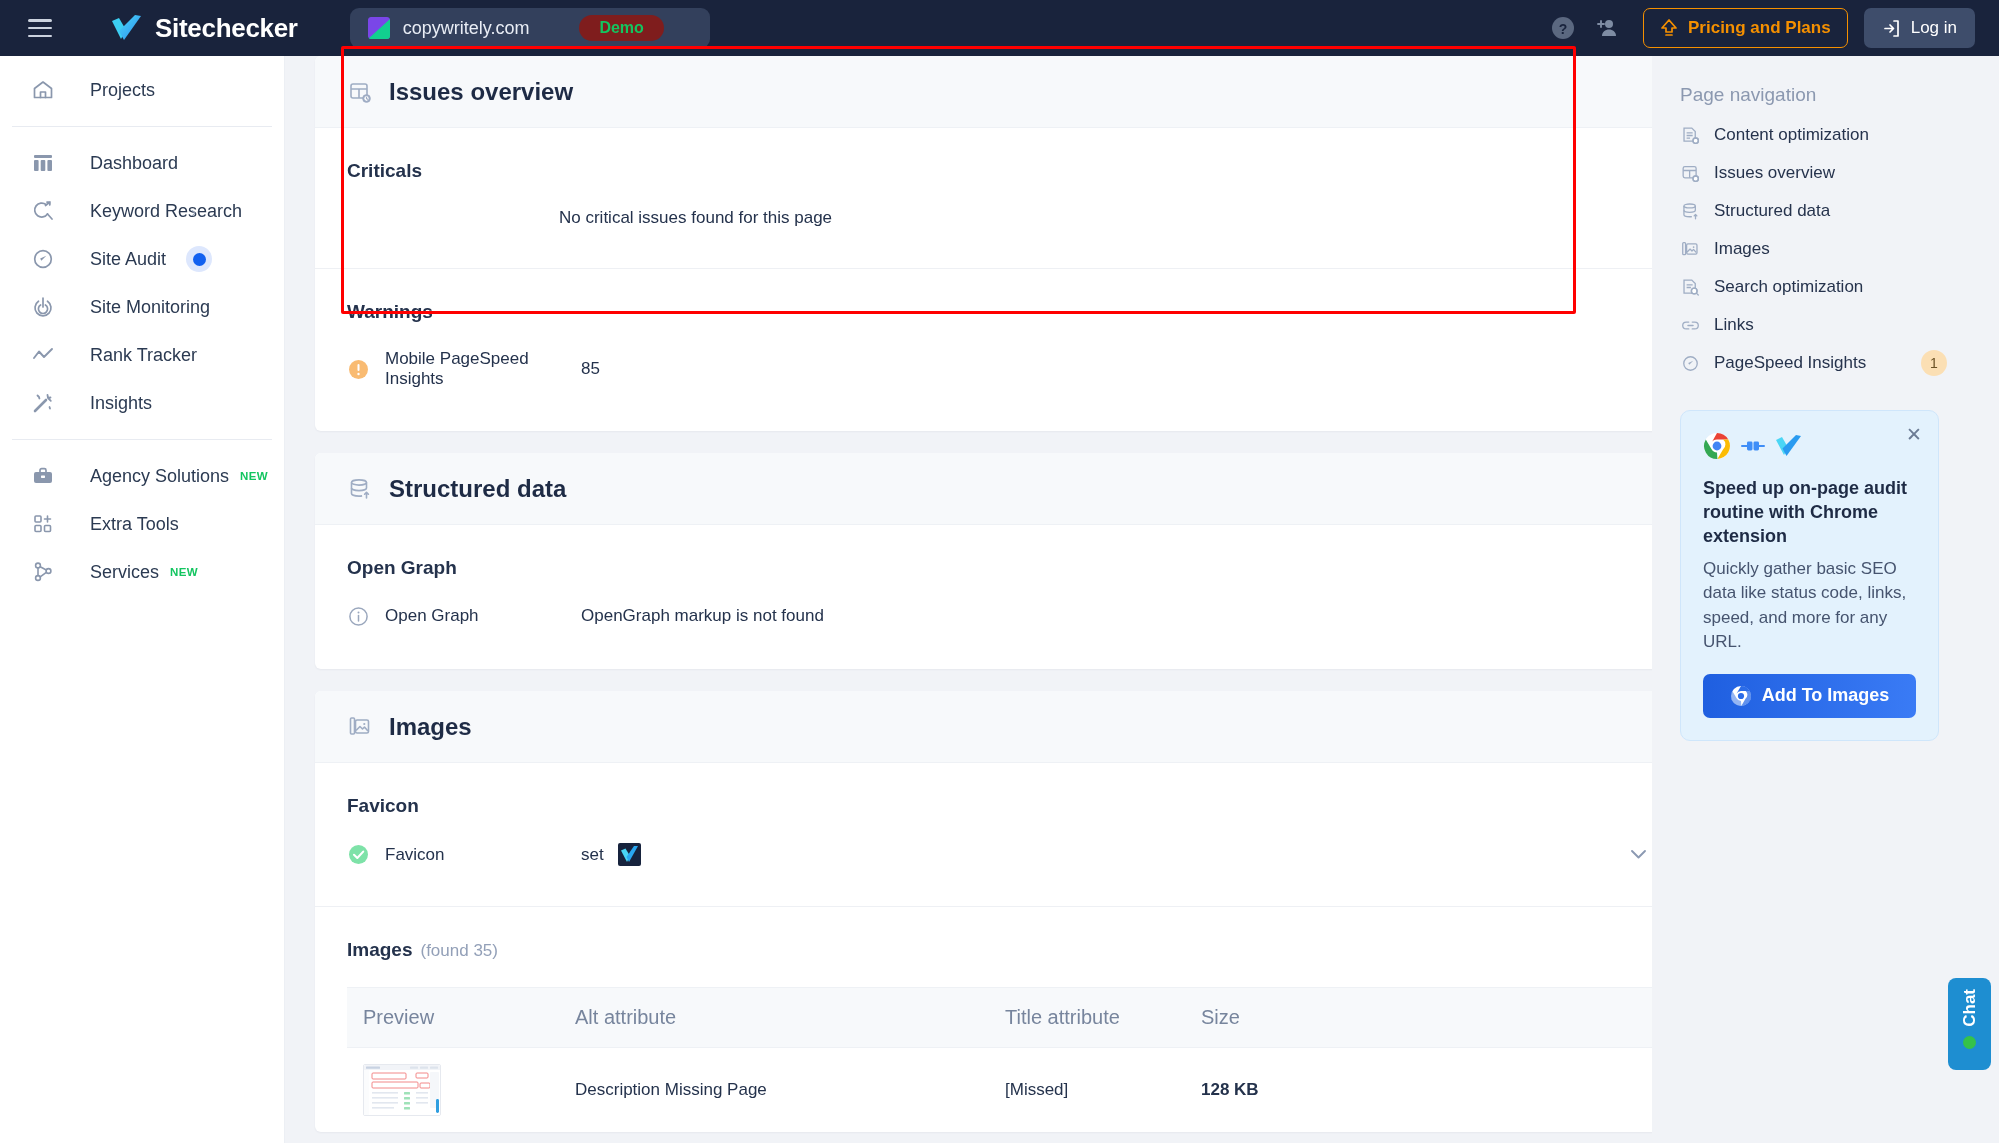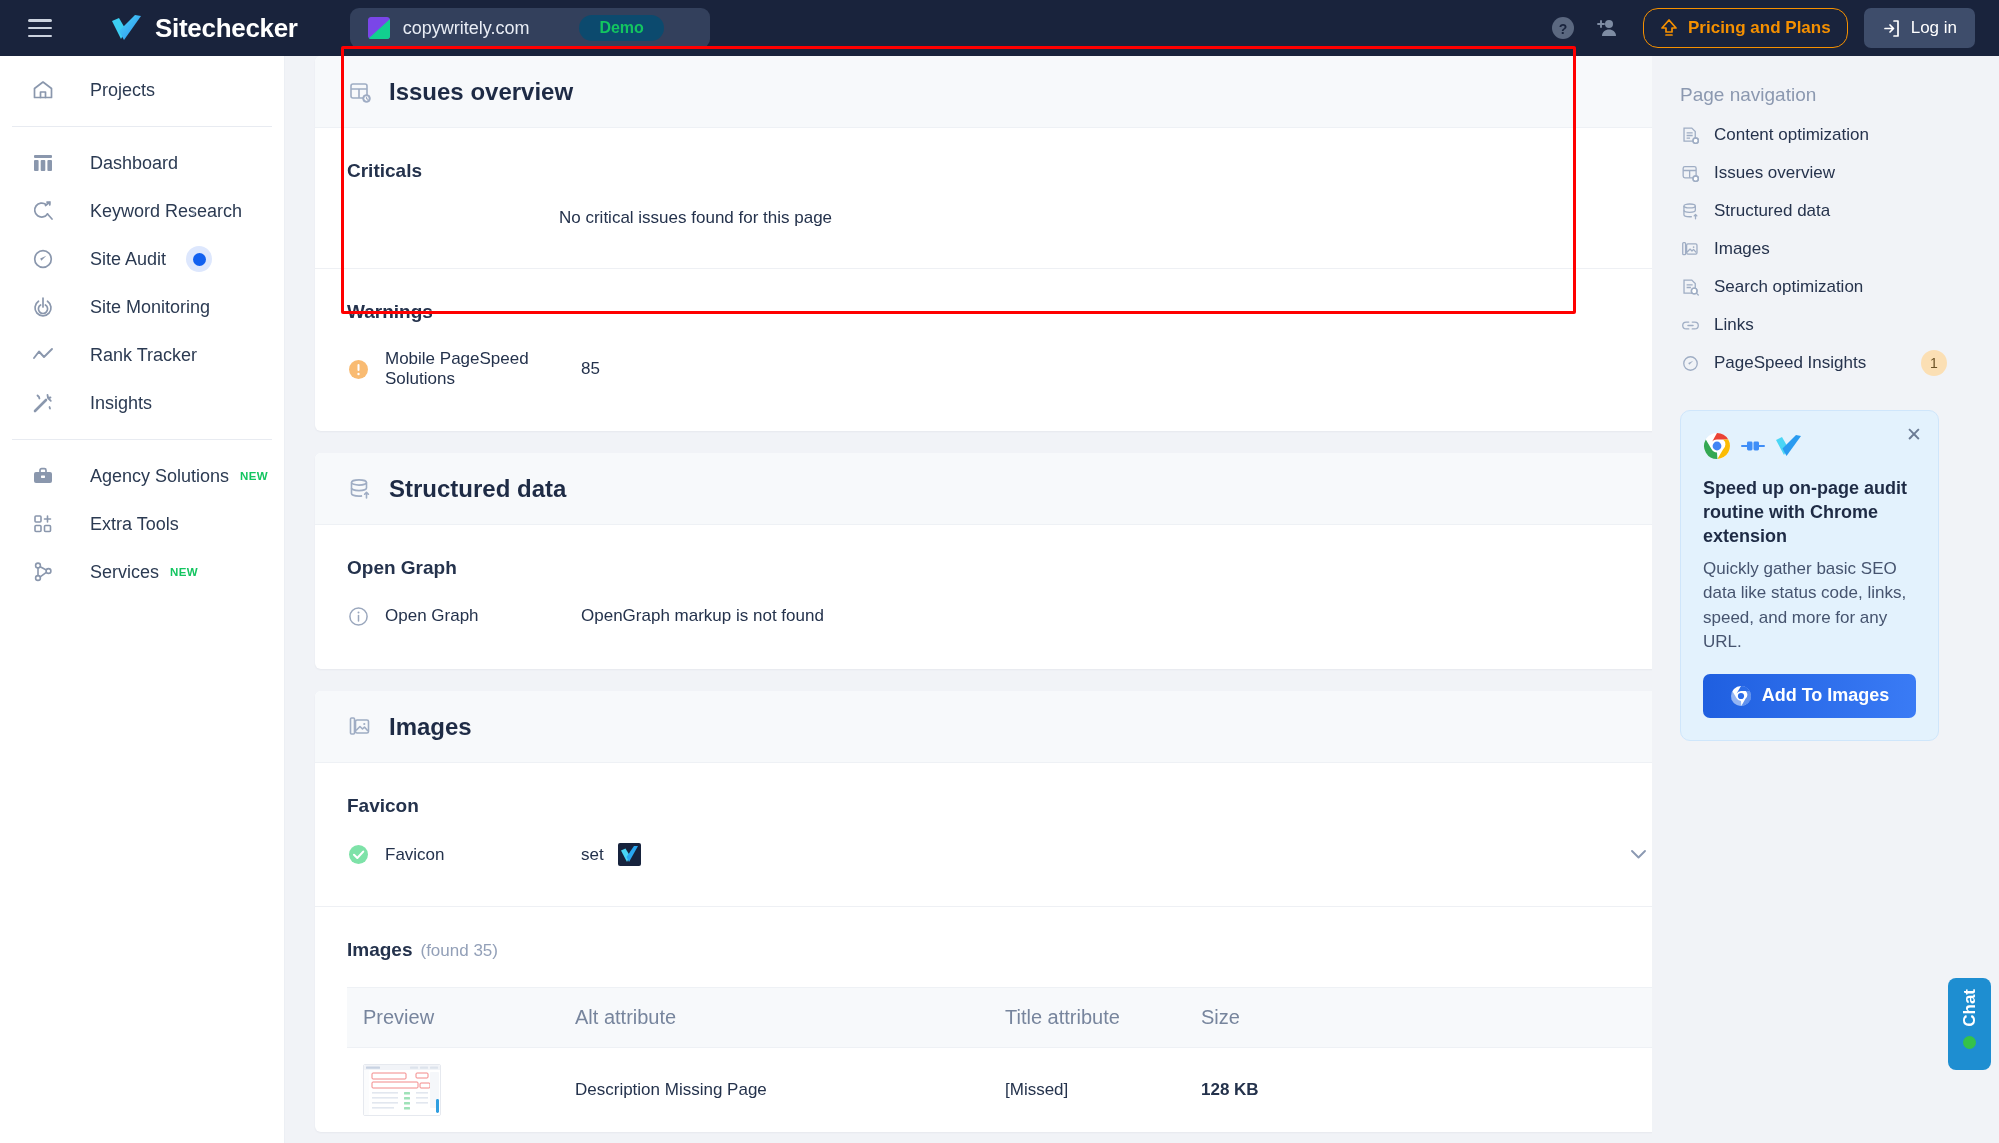--- a/index.html
+++ b/index.html
@@ -34,36 +34,36 @@
     margin-left: 52px; height: 40px; min-width: 360px;
     background: #33405c; border-radius: 9px;
     display: flex; align-items: center; padding: 0 8px 0 18px; cursor: pointer;
   }
   .project-favicon {
     width: 22px; height: 22px; border-radius: 3px; overflow: hidden;
     display: block;
   }
   .project-url { color: #e9edf5; font-size: 18px; margin-left: 13px; }
   .demo-badge {
-    margin-left: 50px; background: #0c4a6e; color: #13c560;
+    margin-left: 50px; background: #7f1d1d; color: #13c560;
     font-size: 16px; font-weight: 600; border-radius: 14px;
     padding: 5px 20px; line-height: 1;
   }
 
   .topbar-right {
     margin-left: auto; display: flex; align-items: center; gap: 0px; padding-right: 24px;
   }
   .icon-btn {
     width: 44px; height: 44px; display: flex; align-items: center; justify-content: center;
     cursor: pointer;
   }
   .btn-pricing {
     display: flex; align-items: center; gap: 10px;
     border: 1.6px solid #f59000; color: #f59000;
-    border-radius: 15px; height: 40px; padding: 0 16px;
+    border-radius: 7px; height: 40px; padding: 0 16px;
     font-size: 17px; font-weight: 600; cursor: pointer; margin-left: 14px;
   }
   .btn-login {
     display: flex; align-items: center; gap: 10px;
     background: #3e4d6b; color: #ffffff;
     border-radius: 7px; height: 40px; padding: 0 18px;
     font-size: 17px; cursor: pointer; margin-left: 16px;
   }
 
   
@@ -413,21 +413,21 @@
     <div class="sub-block" style="padding-bottom:42px;">
       <div class="sub-title">Warnings</div>
       <div class="row-line">
         <span class="row-icon">
           <svg width="21" height="21" viewBox="0 0 21 21">
             <circle cx="10.5" cy="10.5" r="9.5" fill="#f9bb72"></circle>
             <rect x="9.5" y="5" width="2" height="7" rx="1" fill="#ffffff"></rect>
             <circle cx="10.5" cy="15" r="1.2" fill="#ffffff"></circle>
           </svg>
         </span>
-        <span class="row-label">Mobile PageSpeed Solutions</span>
+        <span class="row-label">Mobile PageSpeed Insights</span>
         <span class="row-value">85</span>
       </div>
     </div>
   </div>
 
   <div class="card">
     <div class="card-head">
       <span class="card-head-icon">
         <svg width="24" height="24" viewBox="0 0 24 24" fill="none" stroke="#9fadc4" stroke-width="1.6">
           <ellipse cx="11" cy="5.5" rx="7.5" ry="2.6"></ellipse>

